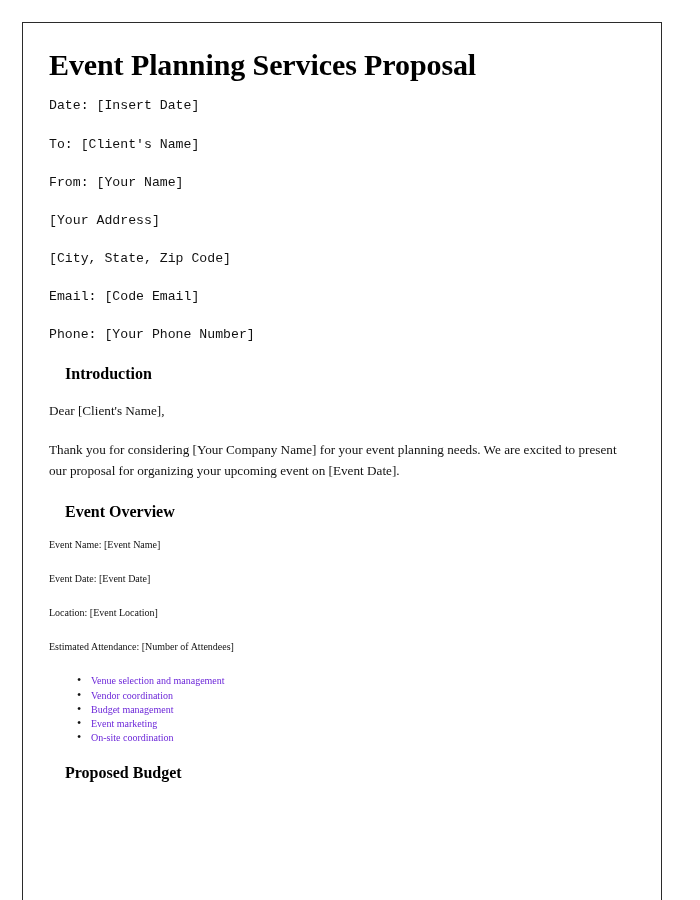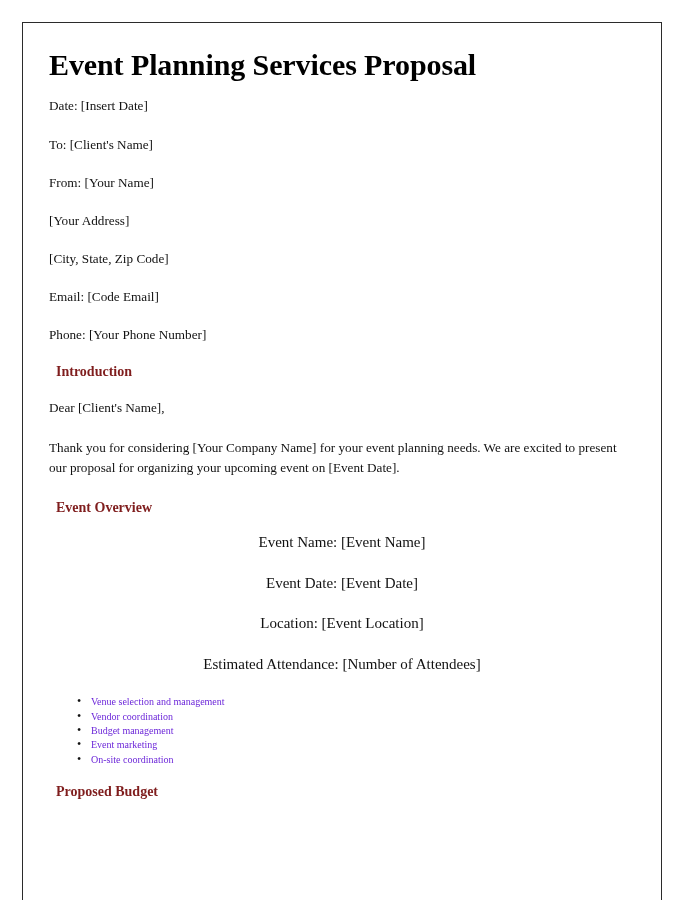--- a/index.html
+++ b/index.html
@@ -34,53 +34,53 @@
     color: #000000;
     letter-spacing: -0.1px;
     margin: 0 0 14px 0;
     line-height: 1.18;
   }
 
   .meta-list {
     margin: 15px 0 6px 0;
     padding: 0;
     list-style: none;
+    font-family: Liberation Mono, monospace;
   }
   .meta-line {
     font-size: 13.2px;
     color: #111111;
     line-height: 1.3;
     margin: 0 0 21px 0;
     white-space: nowrap;
   }
 
   .section-heading {
-    font-size: 14px;
+    font-size: 16px;
     font-weight: bold;
-    color: #7f1d1d;
-    margin: 6px 0 17px 7px;
+    color: #000000;
+    margin: 6px 0 17px 16px;
     line-height: 1.2;
   }
 
   .para {
     font-size: 13.2px;
     color: #111111;
     line-height: 1.55;
     margin: 0 0 21px 0;
     max-width: 576px;
   }
   .para.tight { margin-bottom: 19px; }
 
   .fact-line {
-    font-size: 15px;
+    font-size: 10px;
     color: #111111;
     line-height: 1.3;
     margin: 0 0 21px 0;
     white-space: nowrap;
-    text-align: center;
   }
 
   .bullet-list {
     margin: 0 0 18px 0;
     padding-left: 42px;
     list-style: none;
   }
   .bullet-item {
     font-size: 10px;
     color: #6d28d9;

